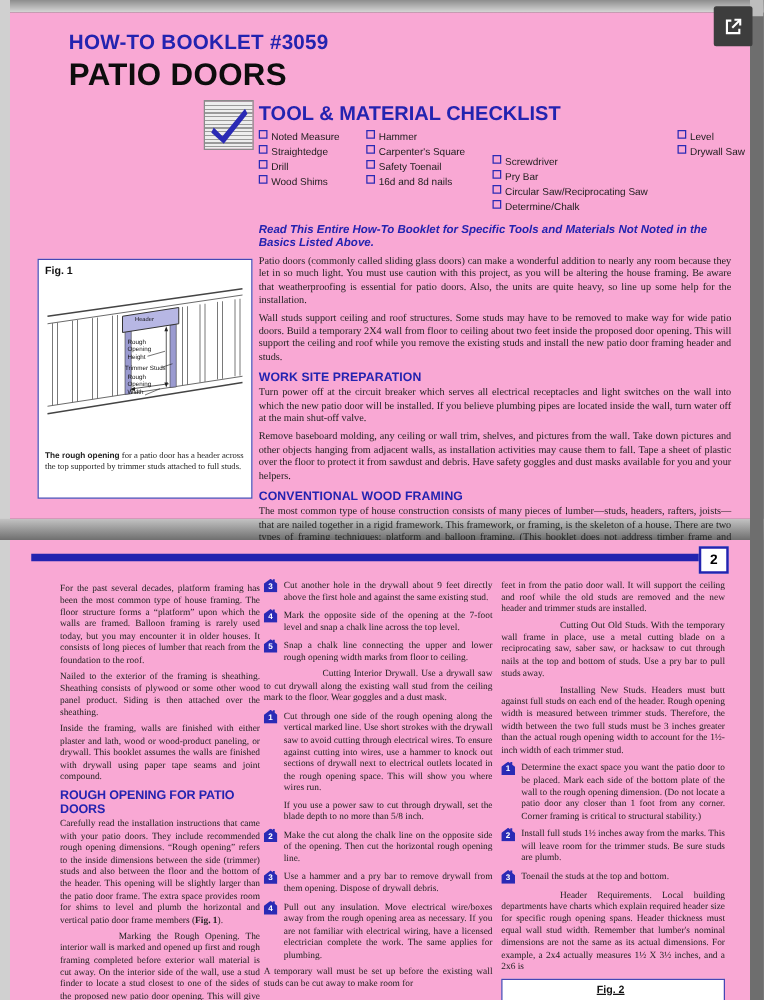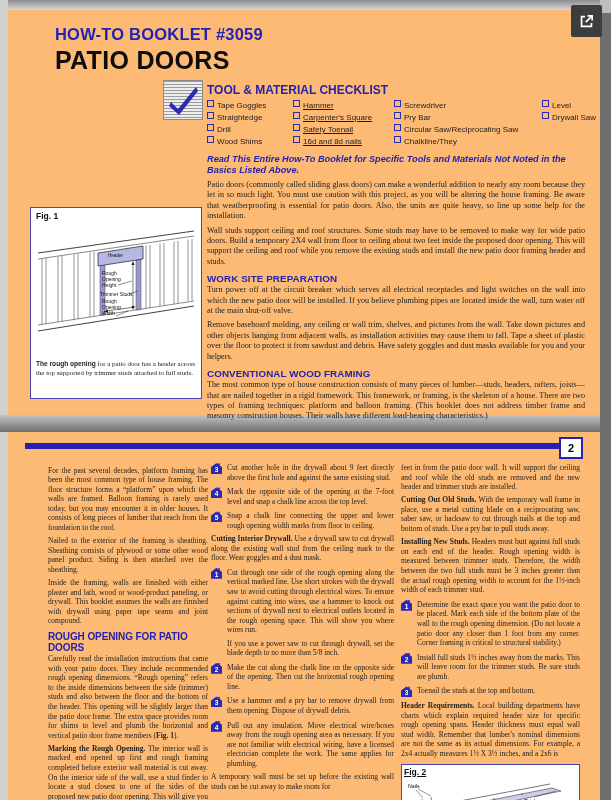--- a/index.html
+++ b/index.html
@@ -9,43 +9,43 @@
     font-family:"Liberation Serif","DejaVu Serif",serif;
     -webkit-font-smoothing:antialiased;
   }
   .top-band{position:absolute;left:0;top:0;width:611px;height:10px;
     background:linear-gradient(#8d8d8d,#d8d8d8);}
   .left-band{position:absolute;left:0;top:0;width:8px;height:800px;background:#d0d0d0;}
   .gap-band{position:absolute;left:0;top:415px;width:611px;height:17px;
     background:linear-gradient(#c3c3c3,#6f6f6f);}
   .scroll-track{position:absolute;right:0;top:0;width:11px;height:800px;background:#bdbdbd;}
   .scroll-thumb{position:absolute;right:0;top:13px;width:11px;height:787px;background:#6e6e6e;}
-  .page{position:absolute;left:8px;width:592px;background:#fdba74;}
+  .page{position:absolute;left:8px;width:592px;background:#f9a8d4;}
   #page1{top:10px;height:405px;}
   #page2{top:432px;height:368px;overflow:hidden;}
 
   .expand-btn{position:absolute;top:5px;right:9px;width:31px;height:32px;background:#3d3d3d;
     border-radius:2px;display:flex;align-items:center;justify-content:center;cursor:pointer;z-index:9;}
 
   
   .p1-title{padding:15px 0 0 47px;}
   .booklet-title{font-family:"Liberation Sans",sans-serif;font-weight:700;font-size:16.5px;
     color:#2323b0;letter-spacing:.2px;}
   .main-title{font-family:"Liberation Sans",sans-serif;font-weight:700;font-size:25px;
     color:#0d0d0d;margin-top:2px;letter-spacing:.3px;}
   .check-logo{position:absolute;left:155px;top:70px;width:38px;height:38px;
     border:1px solid #8a8a8a;
     background:repeating-linear-gradient(#9a9a9a 0 1px,#ededed 1px 3px);}
   .check-logo svg{position:absolute;left:1px;top:1px;}
   .p1-body{margin:8px 15px 0 199px;color:#222;}
-  .checklist-title{font-family:"Liberation Sans",sans-serif;font-weight:700;font-size:12px;color:#2323b0;}
+  .checklist-title{font-family:"Liberation Sans",sans-serif;font-weight:700;font-size:16px;color:#2323b0;}
   .checklist-grid{display:flex;margin-top:3px;font-family:"Liberation Sans",sans-serif;
     font-size:8px;color:#1c1c1c;}
   .cl-col{flex:none;}
-  .clc1{width:86px;} .clc2{width:101px;text-decoration:underline;} .clc3{width:148px;} .clc4{width:80px;}
+  .clc1{width:86px;} .clc2{width:101px;} .clc3{width:148px;margin-top:20px;} .clc4{width:80px;}
   .cl-item{line-height:12px;white-space:nowrap;}
   .cb{display:inline-block;width:5px;height:5px;border:1px solid #2a2ab5;margin-right:3px;
     vertical-align:1px;}
   .notice{font-family:"Liberation Sans",sans-serif;font-weight:700;font-style:italic;
     font-size:9.2px;line-height:11px;color:#2323b0;margin-top:6px;}
   .para{font-size:8.2px;line-height:10.4px;margin-top:4px;text-align:justify;}
   .p1-sechead{font-family:"Liberation Sans",sans-serif;font-weight:700;font-size:9.8px;
     color:#2323b0;margin-top:6px;letter-spacing:.1px;}
   .p1-sec .para{margin-top:1px;}
   .p1-sec .para + .para{margin-top:4px;}
@@ -62,30 +62,30 @@
   .p2-badge{position:absolute;right:-2px;top:-6px;width:20px;height:18px;background:#fff;
     border:2px solid #2323b0;display:flex;align-items:center;justify-content:center;
     font-family:"Liberation Sans",sans-serif;font-weight:700;font-size:11px;color:#000;}
   .cols{display:flex;padding:13px 18px 0 40px;color:#222;}
   .colA{width:160px;margin-right:3px;flex:none;}
   .colB{width:183px;margin-right:7px;flex:none;}
   .colC{width:179px;flex:none;}
   .p2p{font-size:7.5px;line-height:9.6px;text-align:justify;margin-top:3.5px;}
   .p2-sechead{font-family:"Liberation Sans",sans-serif;font-weight:700;font-size:10px;
     color:#2323b0;margin-top:5px;letter-spacing:-.1px;}
-  .lead{font-weight:700;}
+  .lead{font-weight:400;margin-left:47px;}
   .step{display:flex;margin-top:5px;}
   .stepnum{flex:none;width:11px;height:11px;margin-right:5px;background:#2a2ab5;color:#fff;
     font-family:"Liberation Sans",sans-serif;font-weight:700;font-size:6.5px;text-align:center;
     line-height:14.5px;
     clip-path:polygon(50% 0%,66% 12%,66% 3%,80% 3%,80% 22%,100% 37%,100% 100%,0% 100%,0% 37%);}
   .steptext{font-size:7.5px;line-height:9.6px;text-align:justify;}
   .note{margin:3.5px 0 0 16px;}
   #fig2{margin-top:5px;height:70px;position:relative;padding:2px 6px 0 2px;box-sizing:border-box;}
-  #fig2 .fig-label{text-align:left;text-decoration:underline;}
+  #fig2 .fig-label{text-align:center;text-decoration:underline;}
   svg text{font-family:"Liberation Sans",sans-serif;fill:#111;}
 </style>
 </head>
 <body>
 
 <div class="top-band"></div>
 <div class="left-band"></div>
 <div class="gap-band"></div>
 <div class="scroll-track">
   <div class="scroll-thumb"></div>
@@ -110,36 +110,36 @@
     <svg width="36" height="36" viewBox="0 0 36 36">
       <path d="M6 20 L13 27 L31 5 L33 9 L14 33 L4 24 Z" fill="#2a2ab5"></path>
     </svg>
   </div>
 
   <div class="p1-body">
     <div class="checklist-title">TOOL &amp; MATERIAL CHECKLIST</div>
 
     <div class="checklist-grid">
       <div class="cl-col clc1">
-        <div class="cl-item"><span class="cb"></span><span>Tape Goggles</span></div>
+        <div class="cl-item"><span class="cb"></span><span>Noted Measure</span></div>
         <div class="cl-item"><span class="cb"></span><span>Straightedge</span></div>
         <div class="cl-item"><span class="cb"></span><span>Drill</span></div>
         <div class="cl-item"><span class="cb"></span><span>Wood Shims</span></div>
       </div>
       <div class="cl-col clc2">
         <div class="cl-item"><span class="cb"></span><span>Hammer</span></div>
         <div class="cl-item"><span class="cb"></span><span>Carpenter's Square</span></div>
         <div class="cl-item"><span class="cb"></span><span>Safety Toenail</span></div>
         <div class="cl-item"><span class="cb"></span><span>16d and 8d nails</span></div>
       </div>
       <div class="cl-col clc3">
         <div class="cl-item"><span class="cb"></span><span>Screwdriver</span></div>
         <div class="cl-item"><span class="cb"></span><span>Pry Bar</span></div>
         <div class="cl-item"><span class="cb"></span><span>Circular Saw/Reciprocating Saw</span></div>
-        <div class="cl-item"><span class="cb"></span><span>Chalkline/They</span></div>
+        <div class="cl-item"><span class="cb"></span><span>Determine/Chalk</span></div>
       </div>
       <div class="cl-col clc4">
         <div class="cl-item"><span class="cb"></span><span>Level</span></div>
         <div class="cl-item"><span class="cb"></span><span>Drywall Saw</span></div>
       </div>
     </div>
 
     <div class="notice">Read This Entire How-To Booklet for Specific Tools and Materials Not Noted in the Basics Listed Above.</div>
 
     <div class="para">Patio doors (commonly called sliding glass doors) can make a wonderful addition to nearly any room because they let in so much light. You must use caution with this project, as you will be altering the house framing. Be aware that weatherproofing is essential for patio doors. Also, the units are quite heavy, so line up some help for the installation.</div>

